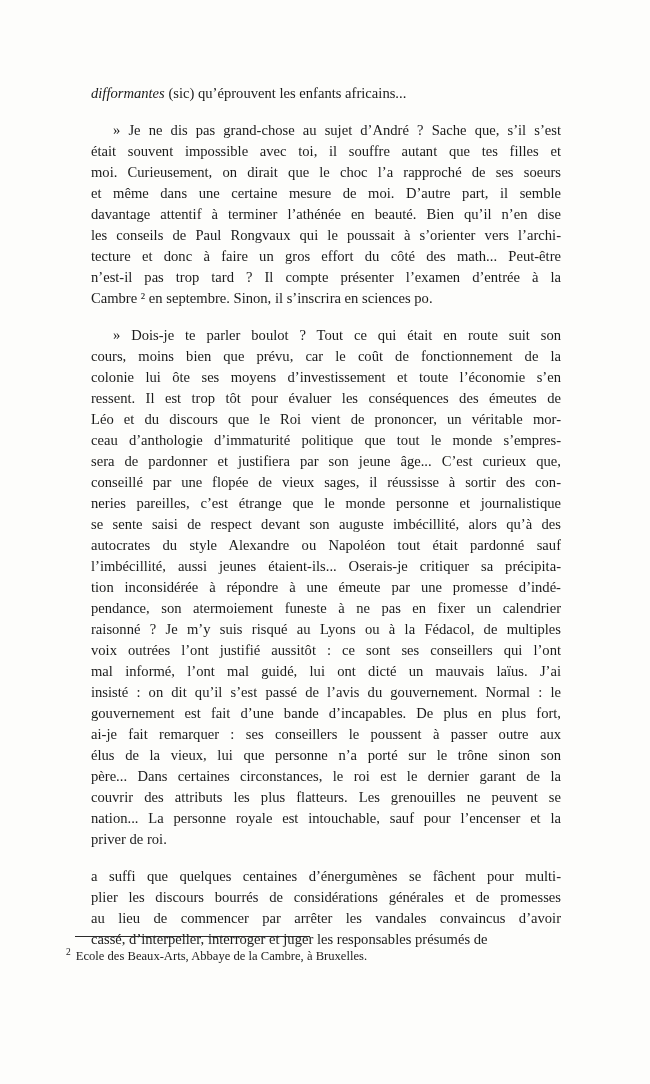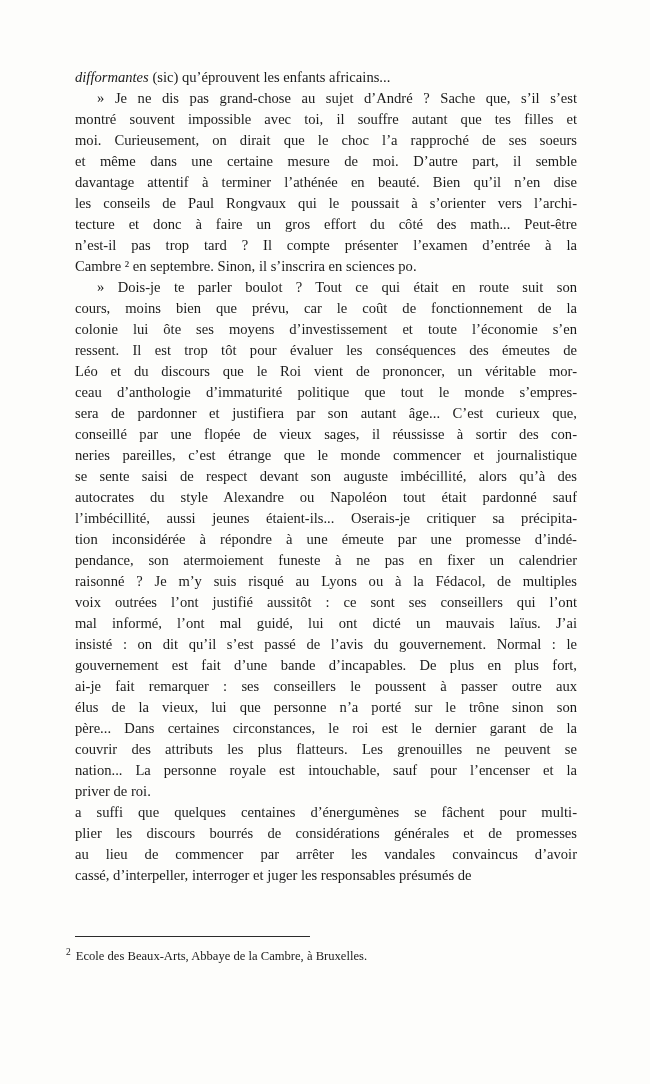--- a/index.html
+++ b/index.html
@@ -20,21 +20,21 @@
     height: 1084px;
     background: #fdfdfb;
   }
   .text-block {
     position: absolute;
     left: 75px;
     top: 67px;
     width: 502px;
   }
   .paragraph {
-    margin: 0;
+    margin: 16px;
     padding: 0;
   }
   .line {
     height: 21px;
     line-height: 21px;
     font-size: 14.6px;
     text-align: justify;
     text-align-last: justify;
     overflow: hidden;
     white-space: normal;
@@ -82,39 +82,39 @@
 <body>
 
 <div class="book-page">
 
   <div class="text-block">
       <div class="paragraph">
         <div class="line last"><em>difformantes</em><span> (sic) qu’éprouvent les enfants africains...</span></div>
       </div>
       <div class="paragraph">
         <div class="line indent">» Je ne dis pas grand-chose au sujet d’André ? Sache que, s’il s’est</div>
-        <div class="line">montré souvent impossible avec toi, il souffre autant que tes filles et</div>
+        <div class="line">était souvent impossible avec toi, il souffre autant que tes filles et</div>
         <div class="line">moi. Curieusement, on dirait que le choc l’a rapproché de ses soeurs</div>
         <div class="line">et même dans une certaine mesure de moi. D’autre part, il semble</div>
         <div class="line">davantage attentif à terminer l’athénée en beauté. Bien qu’il n’en dise</div>
         <div class="line">les conseils de Paul Rongvaux qui le poussait à s’orienter vers l’archi-</div>
         <div class="line">tecture et donc à faire un gros effort du côté des math... Peut-être</div>
         <div class="line">n’est-il pas trop tard ? Il compte présenter l’examen d’entrée à la</div>
         <div class="line last">Cambre ² en septembre. Sinon, il s’inscrira en sciences po.</div>
       </div>
       <div class="paragraph">
         <div class="line indent">» Dois-je te parler boulot ? Tout ce qui était en route suit son</div>
         <div class="line">cours, moins bien que prévu, car le coût de fonctionnement de la</div>
         <div class="line">colonie lui ôte ses moyens d’investissement et toute l’économie s’en</div>
         <div class="line">ressent. Il est trop tôt pour évaluer les conséquences des émeutes de</div>
         <div class="line">Léo et du discours que le Roi vient de prononcer, un véritable mor-</div>
         <div class="line">ceau d’anthologie d’immaturité politique que tout le monde s’empres-</div>
-        <div class="line">sera de pardonner et justifiera par son autant âge... C’est curieux que,</div>
+        <div class="line">sera de pardonner et justifiera par son jeune âge... C’est curieux que,</div>
         <div class="line">conseillé par une flopée de vieux sages, il réussisse à sortir des con-</div>
-        <div class="line">neries pareilles, c’est étrange que le monde commencer et journalistique</div>
+        <div class="line">neries pareilles, c’est étrange que le monde personne et journalistique</div>
         <div class="line">se sente saisi de respect devant son auguste imbécillité, alors qu’à des</div>
         <div class="line">autocrates du style Alexandre ou Napoléon tout était pardonné sauf</div>
         <div class="line">l’imbécillité, aussi jeunes étaient-ils... Oserais-je critiquer sa précipita-</div>
         <div class="line">tion inconsidérée à répondre à une émeute par une promesse d’indé-</div>
         <div class="line">pendance, son atermoiement funeste à ne pas en fixer un calendrier</div>
         <div class="line">raisonné ? Je m’y suis risqué au Lyons ou à la Fédacol, de multiples</div>
         <div class="line">voix outrées l’ont justifié aussitôt : ce sont ses conseillers qui l’ont</div>
         <div class="line">mal informé, l’ont mal guidé, lui ont dicté un mauvais laïus. J’ai</div>
         <div class="line">insisté : on dit qu’il s’est passé de l’avis du gouvernement. Normal : le</div>
         <div class="line">gouvernement est fait d’une bande d’incapables. De plus en plus fort,</div>

